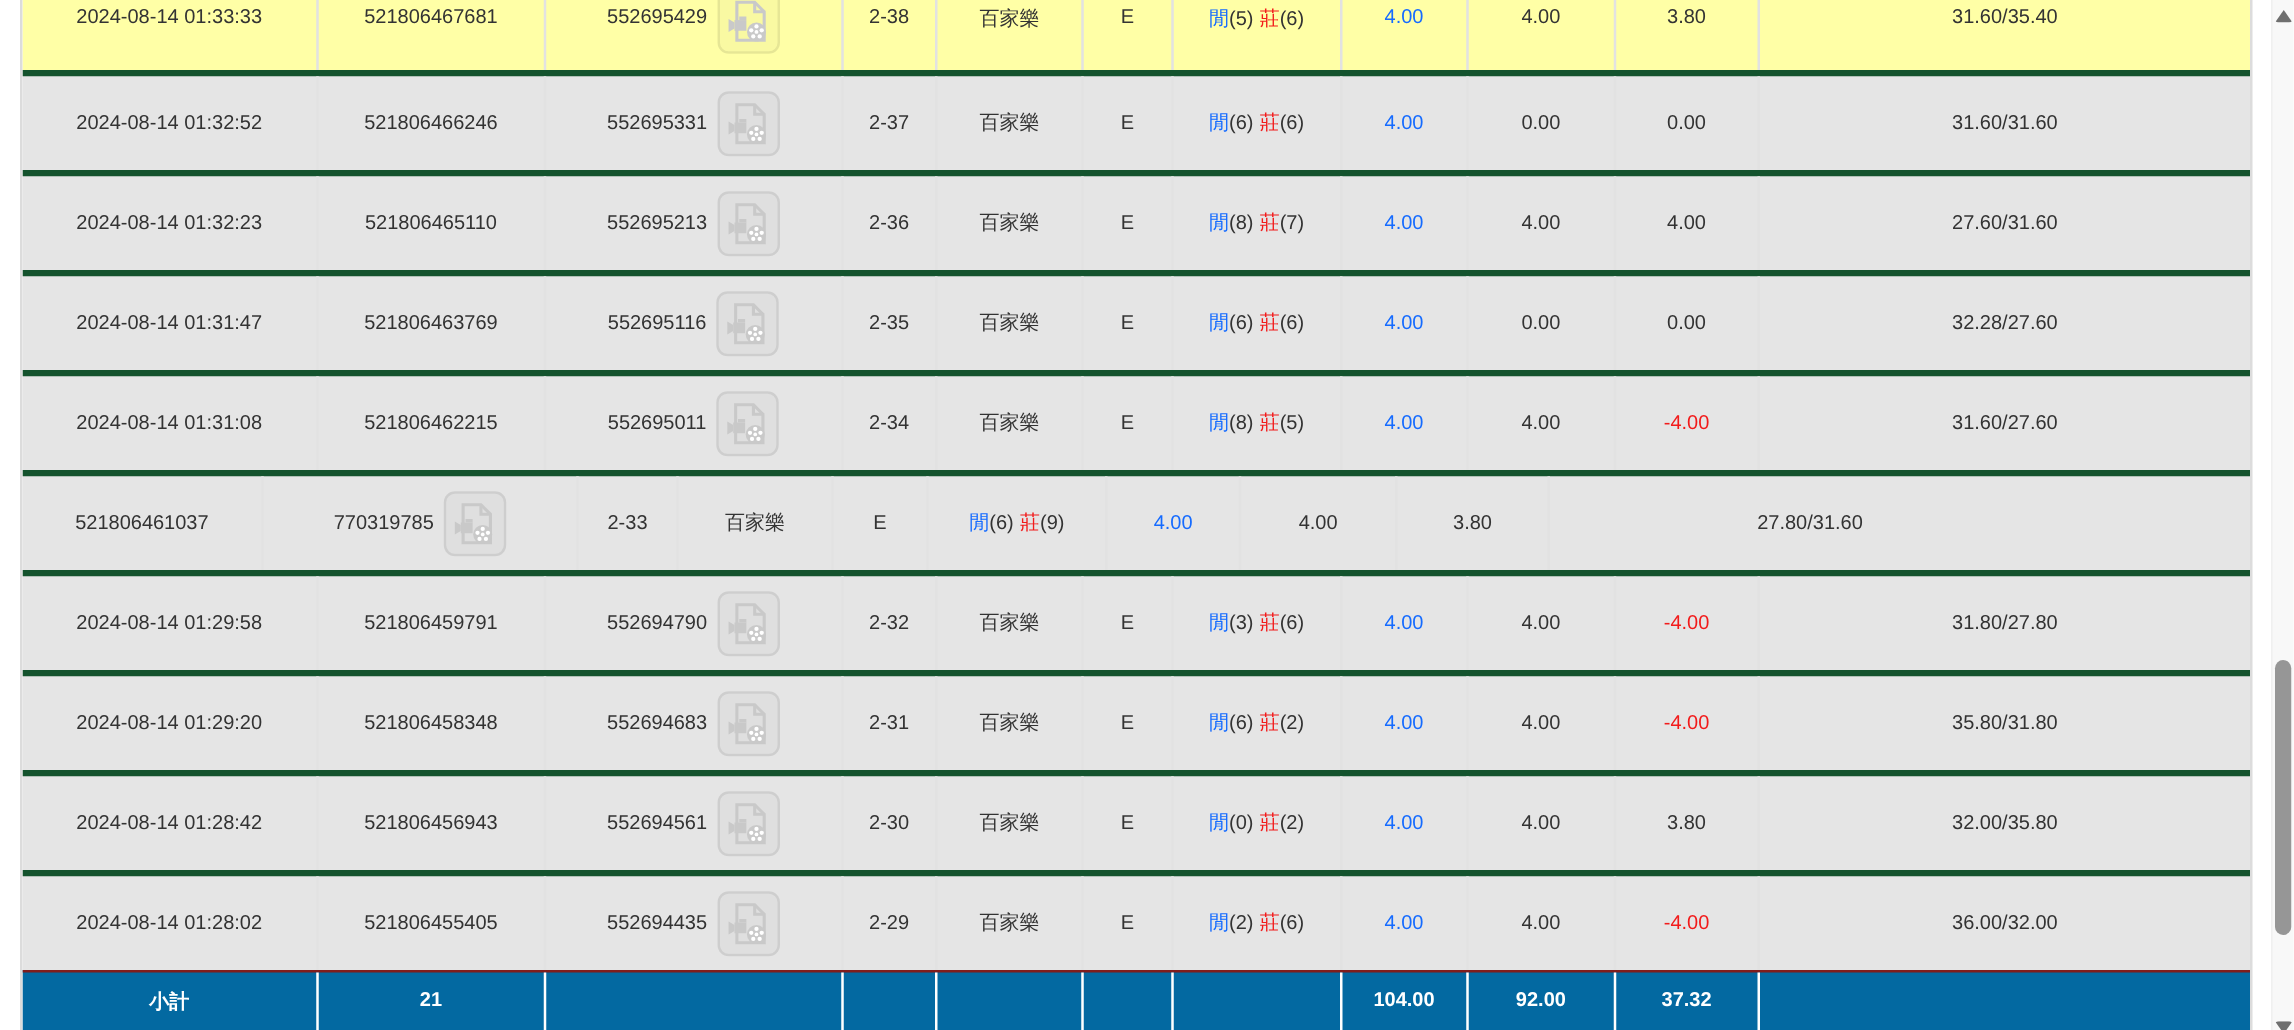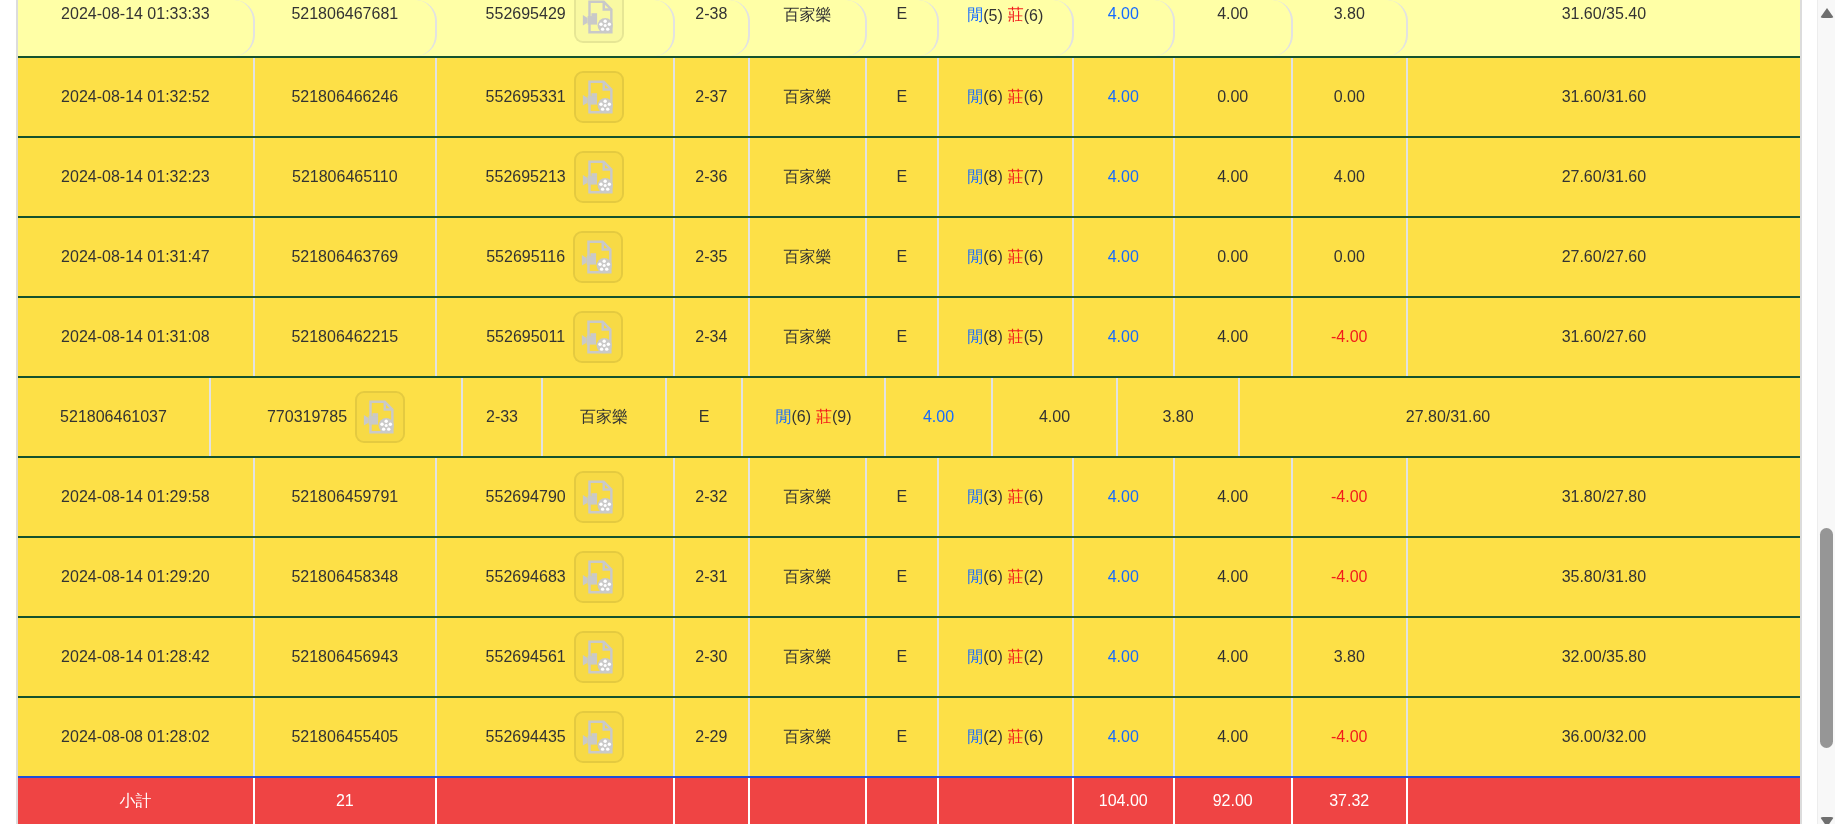--- a/index.html
+++ b/index.html
@@ -8,31 +8,31 @@
     width: 1835px; height: 824px; overflow: hidden; position: relative;
     font-family: "Liberation Sans", "DejaVu Sans", sans-serif;
     color: #333333; font-size: 16px;
   }
   .table {
     position: absolute; left: 16px; top: 0; width: 1786px; height: 824px;
     border-left: 2px solid #dcdcdc; border-right: 2px solid #dcdcdc;
     overflow: hidden; background: #fff;
   }
   .row {
-    display: flex; height: 80px; border-top: 2px solid #14532d; background: #fde047;
+    display: flex; height: 80px; border-top: 5px solid #14532d; background: #e5e5e5;
   }
   .row.first { height: 56px; border-top: none; }
   .row.highlighted { background: #ffffa6; }
   .cell {
     display: flex; align-items: center; justify-content: center;
     border-right: 2px solid #e2e2e2; height: 100%;
     white-space: nowrap; overflow: hidden; gap: 8px;
   }
   .cell:last-child { border-right: none; }
-  .row.first .cell { align-items: flex-start; padding-top: 5px; border-radius: 21px; }
+  .row.first .cell { align-items: flex-start; padding-top: 5px; }
   .c1 { width: 251px; }
   .c2 { width: 193px; }
   .c3 { width: 252px; }
   .c4 { width: 80px;  }
   .c5 { width: 124px; }
   .c6 { width: 76px;  }
   .c7 { width: 143px; }
   .c8 { width: 107px; }
   .c9 { width: 125px; }
   .c10 { width: 122px; }
@@ -42,22 +42,22 @@
   .bet-link { color: #156bff; text-decoration: none; cursor: pointer; }
   .result-gap { display: inline-block; width: 5px; }
   .video-btn {
     width: 50px; height: 52px; border: 2px solid rgba(0,0,0,0.08);
     border-radius: 9px; background: rgba(0,0,0,0.025);
     display: flex; align-items: center; justify-content: center;
     cursor: pointer; flex: 0 0 auto; padding: 0;
   }
   .row.first .video-btn { margin-top: -14px; }
   .footer-row {
-    display: flex; height: 48px; border-top: 2px solid #1d4ed8;
-    background: #ef4444; color: #ffffff;
+    display: flex; height: 48px; border-top: 2px solid #7f1d1d;
+    background: #0369a1; color: #ffffff; font-weight: bold;
   }
   .footer-row .cell { border-right: 2px solid #ffffff; }
   .footer-row .cell:last-child { border-right: none; }
   
   .scrollbar {
     position: absolute; right: 0; top: 0; width: 18px; height: 824px;
     background: #f8f8f8; border-left: 1px solid #ededed;
   }
   .sb-up { position: absolute; top: 8px; left: 0; width: 18px; height: 14px;
     display: flex; justify-content: center; cursor: pointer; }
@@ -238,21 +238,21 @@
             <span class="result-gap"></span>
             <span class="red">莊</span>
             <span>(6)</span>
           </span>
         </div>
         <div class="cell c8">
           <a class="bet-link">4.00</a>
         </div>
         <div class="cell c9">0.00</div>
         <div class="cell c10">0.00</div>
-        <div class="cell c11">27.60/27.60</div>
+        <div class="cell c11">32.28/27.60</div>
       </div>
       <div class="row">
         <div class="cell c1">2024-08-14 01:31:08</div>
         <div class="cell c2">521806462215</div>
         <div class="cell c3">
           <span>552695011</span>
           <button class="video-btn">
             <svg width="38" height="38" viewBox="0 0 40 40" fill="none">
               <path d="M10 4 h15 l8 8 v24 h-23 z" stroke="#c9c9c9" stroke-width="2.6" fill="none"></path>
               <path d="M25 4 v8 h8" stroke="#c9c9c9" stroke-width="2.6" fill="none"></path>
@@ -445,21 +445,21 @@
           </span>
         </div>
         <div class="cell c8">
           <a class="bet-link">4.00</a>
         </div>
         <div class="cell c9">4.00</div>
         <div class="cell c10">3.80</div>
         <div class="cell c11">32.00/35.80</div>
       </div>
       <div class="row">
-        <div class="cell c1">2024-08-08 01:28:02</div>
+        <div class="cell c1">2024-08-14 01:28:02</div>
         <div class="cell c2">521806455405</div>
         <div class="cell c3">
           <span>552694435</span>
           <button class="video-btn">
             <svg width="38" height="38" viewBox="0 0 40 40" fill="none">
               <path d="M10 4 h15 l8 8 v24 h-23 z" stroke="#c9c9c9" stroke-width="2.6" fill="none"></path>
               <path d="M25 4 v8 h8" stroke="#c9c9c9" stroke-width="2.6" fill="none"></path>
               <path d="M8 19 h10 v9 h-10 z" fill="#c9c9c9"></path>
               <path d="M8 21 l-5 -3 v11 l5 -3 z" fill="#c9c9c9"></path>
               <path d="M12 16 h6 v3 h-6 z" fill="#c9c9c9"></path>

